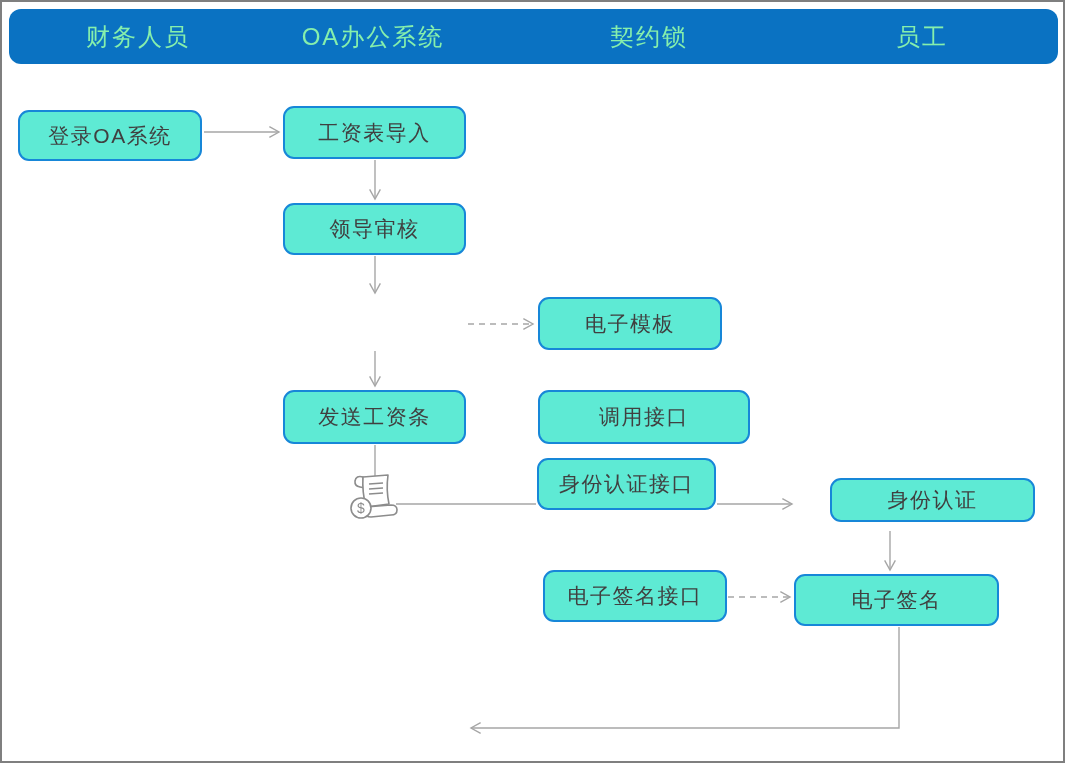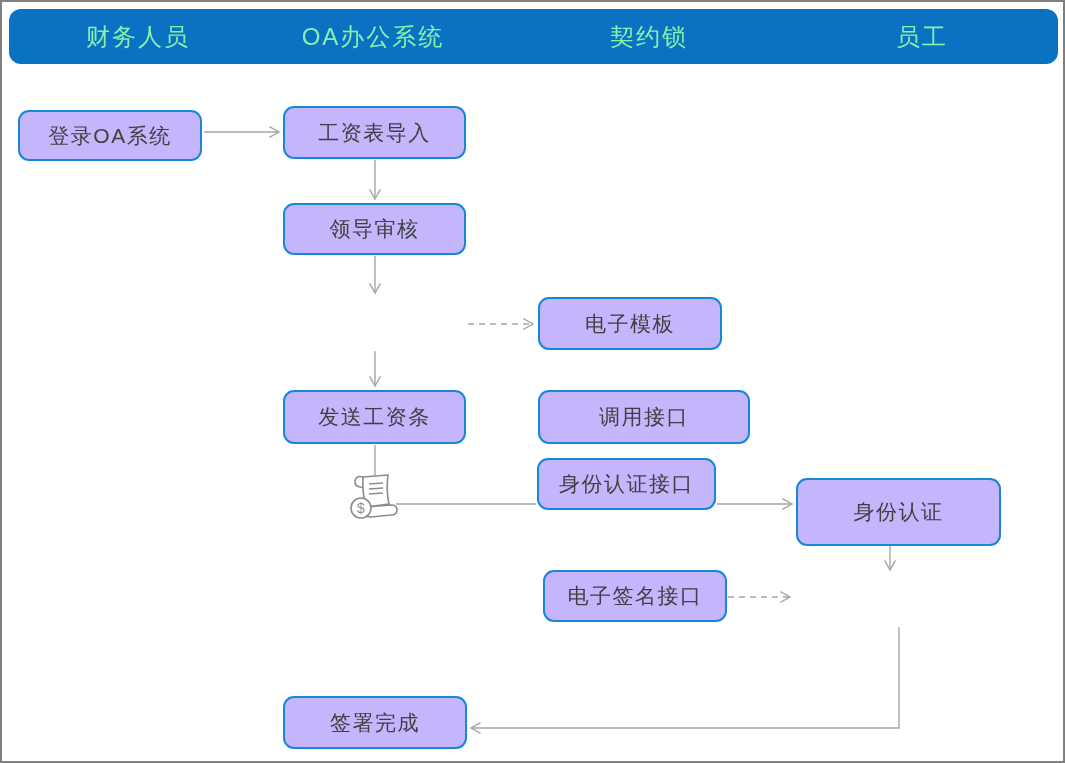--- a/index.html
+++ b/index.html
@@ -12,33 +12,33 @@
     position:absolute;left:7px;top:7px;width:1049px;height:55px;
     background:#0a72c2;border-radius:12px;
   }
   .lane-label{
     position:absolute;top:50%;transform:translate(-50%,-50%);
     color:#86efac;font-size:24px;letter-spacing:2px;white-space:nowrap;
   }
   .hl1{left:129px}.hl2{left:364px}.hl3{left:640px}.hl4{left:913px}
   .connectors{position:absolute;left:0;top:0;width:1061px;height:759px;}
   .node{
-    position:absolute;background:#c4b5fd;border:2px solid #1787d8;border-radius:11px;
+    position:absolute;background:#5eead4;border:2px solid #1787d8;border-radius:11px;
     box-sizing:border-box;display:flex;align-items:center;justify-content:center;
     font-size:21px;color:#404040;letter-spacing:1.5px;white-space:nowrap;z-index:2;
   }
   .n1{left:16px;top:108px;width:184px;height:51px}
   .n2{left:281px;top:104px;width:183px;height:53px}
   .n3{left:281px;top:201px;width:183px;height:52px}
   .n4{left:281px;top:295px;width:183px;height:53px}
   .n5{left:536px;top:295px;width:184px;height:53px}
   .n6{left:281px;top:388px;width:183px;height:54px}
   .n7{left:536px;top:388px;width:212px;height:54px}
   .n8{left:535px;top:456px;width:179px;height:52px}
-  .n9{left:794px;top:476px;width:205px;height:68px}
+  .n9{left:828px;top:476px;width:205px;height:44px}
   .n10{left:541px;top:568px;width:184px;height:52px}
   .n11{left:792px;top:572px;width:205px;height:52px}
   .n12{left:281px;top:694px;width:184px;height:53px}
   .payslip{position:absolute;left:344px;top:468px;width:56px;height:50px;z-index:3;}
 </style>
 </head>
 <body>
 
 <div class="frame">
 
@@ -72,21 +72,21 @@
 
   <div class="node n1">登录OA系统</div>
   <div class="node n3">领导审核</div>
   <div class="node n2">工资表导入</div>
   <div class="node n6">发送工资条</div>
   <div class="node n5">电子模板</div>
   <div class="node n7">调用接口</div>
   <div class="node n8">身份认证接口</div>
   <div class="node n9">身份认证</div>
   <div class="node n10">电子签名接口</div>
-  <div class="node n12">签署完成</div>
+  <div class="node n11">电子签名</div>
 
   <svg class="payslip" viewBox="0 0 56 50">
     <g stroke="#8c8c8c" stroke-width="1.6" fill="#ffffff" stroke-linejoin="round">
       <path d="M17,7 q-7,-2 -8,4 q-0.5,5 5,6 l4,0.8 z"></path>
       <path d="M17,7 L42,5 Q40,20 43,34 L20,37 Q16,22 17,7 Z"></path>
       <path d="M20,37 L45,35 q6,0 6,5 q0,5 -6,5 L25,47 q-6,0 -6,-5 z"></path>
       <g stroke-width="1.4" fill="none">
         <line x1="23" y1="14" x2="37" y2="13"></line>
         <line x1="23" y1="19" x2="37" y2="18"></line>
         <line x1="23" y1="24" x2="37" y2="23"></line>

